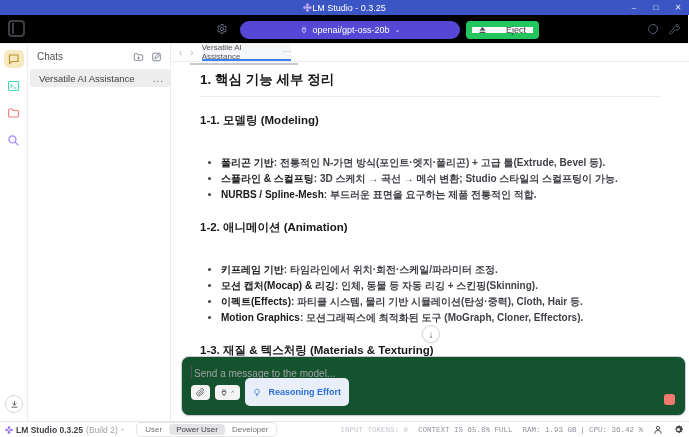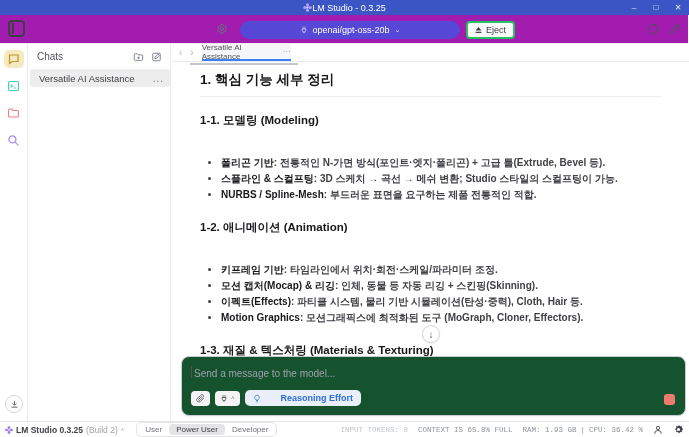--- a/index.html
+++ b/index.html
@@ -5,27 +5,27 @@
   * { margin:0; padding:0; box-sizing:border-box; }
   body { font-family:"Liberation Sans", sans-serif; background:#555; }
   .app { position:relative; width:689px; height:437px; background:#fff; overflow:hidden; font-family:"Liberation Sans", sans-serif; }
 
   
   .titlebar { position:absolute; top:0; left:0; right:0; height:15px; background:#3c55c4; display:flex; align-items:center; justify-content:center; gap:0; color:#fff; font-size:9px; }
   .win-controls { position:absolute; right:0; top:0; height:15px; display:flex; align-items:center; }
   .win-controls span { width:22px; text-align:center; font-size:8px; color:#e8ecff; cursor:default; }
 
   
-  .toolbar { position:absolute; top:15px; left:0; right:1px; height:29px; background:#a21caf; border-bottom:1px solid #ececec; }
+  .toolbar { position:absolute; top:15px; left:0; right:1px; height:29px; background:#000000; border-bottom:1px solid #ececec; }
   .panel-toggle { position:absolute; left:8px; top:5px; width:17px; height:17px; border:2px solid #3f3f46; border-radius:4px; }
   .panel-toggle::before { content:""; position:absolute; left:2px; top:1px; bottom:1px; width:2px; background:#3f3f46; }
   .tb-gear { position:absolute; left:216px; top:8px; color:#6b7280; }
   .model-pill { position:absolute; left:240px; top:6px; width:220px; height:18px; border-radius:9px; background:#5747d6; color:#fff; display:flex; align-items:center; justify-content:center; gap:5px; font-size:9px; }
   .model-pill .chev { font-size:7px; opacity:.85; }
-  .eject-btn { position:absolute; left:466px; top:6px; height:18px; padding:0 7px; background:#fafafa; border:2px solid #22c55e; border-radius:4px; display:flex; align-items:center; gap:4px; font-size:9px; color:#3f3f46; }
+  .eject-btn { position:absolute; left:466px; top:6px; height:18px; padding:0 7px; background:#fafafa; border:6px solid #22c55e; border-radius:4px; display:flex; align-items:center; gap:20px; font-size:9px; color:#3f3f46; }
   .tb-right { position:absolute; right:8px; top:8px; display:flex; gap:9px; color:#4b5563; }
 
   
   .rail { position:absolute; left:0; top:44px; bottom:16px; width:28px; background:#fff; border-right:1px solid #ececec; display:flex; flex-direction:column; align-items:center; padding-top:6px; }
   .rail-item { width:20px; height:18px; border-radius:5px; display:flex; align-items:center; justify-content:center; margin-bottom:9px; }
   .rail-item.active { background:#f6e9c0; }
   .rail-bottom { position:absolute; bottom:8px; left:5px; width:18px; height:18px; border:1px solid #d4d7dc; border-radius:50%; display:flex; align-items:center; justify-content:center; color:#52525b; }
 
   
   .chats { position:absolute; left:28px; top:44px; bottom:16px; width:143px; background:#fff; border-right:1px solid #ececec; }
@@ -56,21 +56,21 @@
   .md li strong { color:#18181b; }
   .scrolldown { position:absolute; left:422px; top:325px; width:18px; height:18px; border-radius:50%; background:#fff; border:1px solid #d4d7dc; box-shadow:0 1px 2px rgba(0,0,0,.08); display:flex; align-items:center; justify-content:center; font-size:10px; color:#52525b; }
 
   
   .composer { position:absolute; left:181px; top:356px; width:505px; height:60px; background:#14532d; border:1px solid #c9cdd3; border-radius:8px; box-shadow:0 1px 3px rgba(0,0,0,.05); }
   .composer .caret { position:absolute; left:9px; top:9px; width:1px; height:12px; background:#52525b; }
   .composer .placeholder { position:absolute; left:12px; top:11px; font-size:10px; color:#a1a1aa; }
   .chips { position:absolute; left:9px; bottom:9px; display:flex; gap:5px; align-items:center; }
   .chip { height:15px; padding:0 5px; background:#f4f4f5; border-radius:4px; display:flex; align-items:center; gap:3px; color:#52525b; }
   .chip .chev-up { font-size:6px; color:#71717a; }
-  .reasoning-pill { height:16px; padding:0 8px; background:#e8eff9; border-radius:5px; display:flex; align-items:center; gap:20px; color:#2f6fd6; font-size:9px; font-weight:bold; }
+  .reasoning-pill { height:28px; padding:0 8px; background:#e8eff9; border-radius:5px; display:flex; align-items:center; gap:8px; color:#2f6fd6; font-size:9px; font-weight:bold; }
   .stop-btn { position:absolute; right:10px; bottom:10px; width:11px; height:11px; border-radius:3px; background:#ef7b70; }
 
   
   .statusbar { position:absolute; left:0; right:0; bottom:0; height:16px; background:#fff; border-top:1px solid #e5e7eb; display:flex; align-items:center; font-size:8.5px; color:#71717a; padding:0 5px; }
   .sb-left { display:flex; align-items:center; gap:3px; }
   .sb-app { font-weight:bold; color:#3f3f46; font-size:8.5px; }
   .sb-build { color:#a1a1aa; }
   .sb-caret { color:#a1a1aa; font-size:6px; }
   .mode-seg { display:flex; align-items:center; border:1px solid #e4e4e7; border-radius:5px; padding:1px; margin-left:12px; }
   .mode-seg .mode { padding:1px 7px; border-radius:4px; color:#71717a; font-size:8px; }

